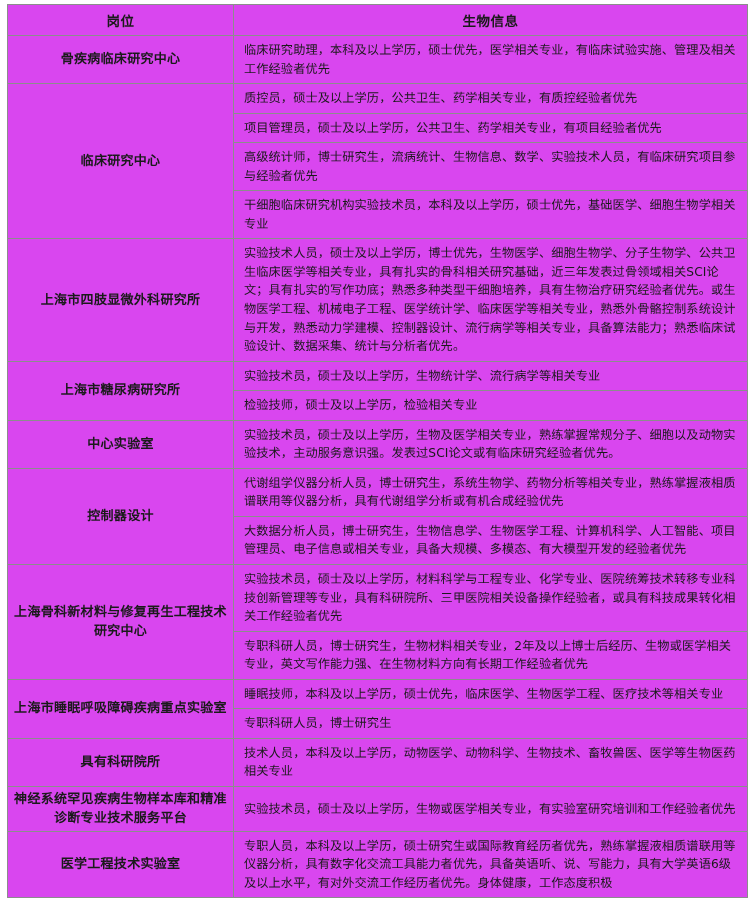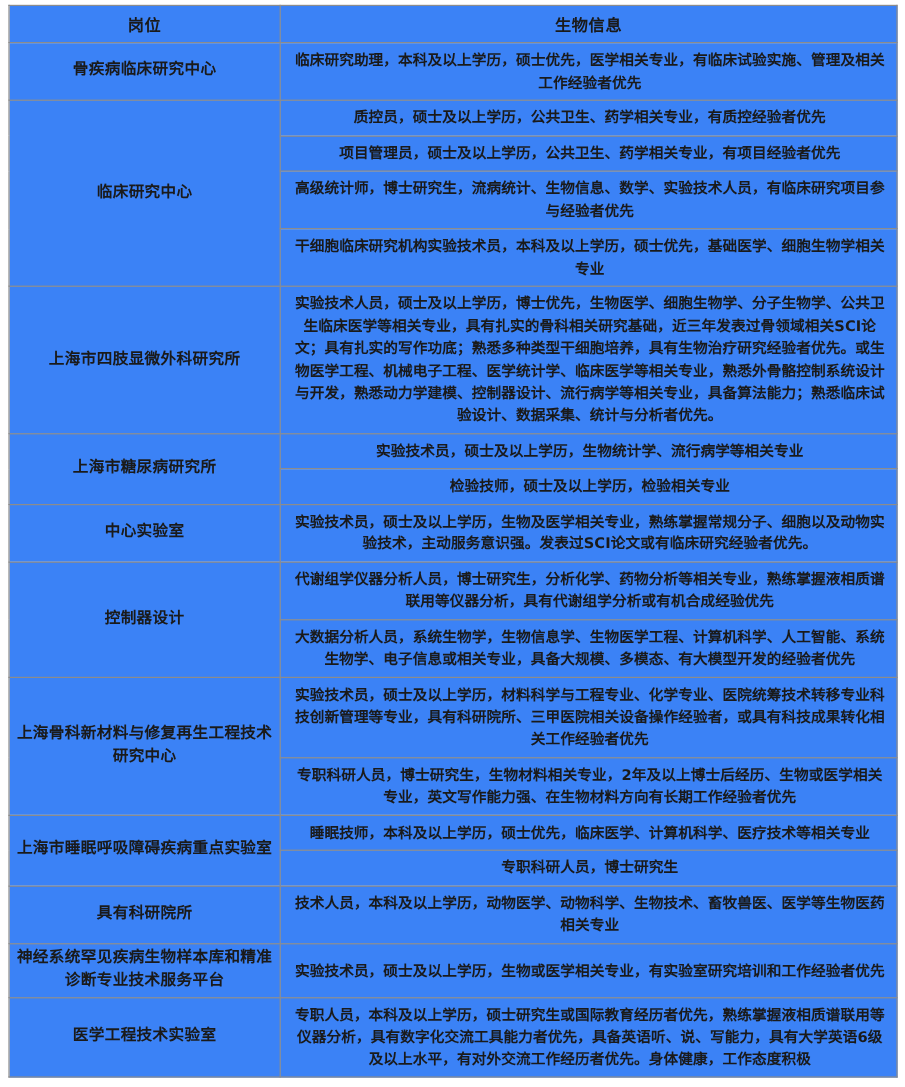--- a/index.html
+++ b/index.html
@@ -24,21 +24,21 @@
     border: 1px solid #8c8c8c;
   }
 
   #job-table col.col-post { width: 226px; }
   #job-table col.col-req  { width: 514px; }
 
   #job-table th,
   #job-table td {
     border: 1px solid #8c8c8c;
     vertical-align: middle;
-    background: #3b82f6;
+    background: #d946ef;
   }
 
   
   thead th {
     background: #e9e9e9;
     height: 26px;
     font-size: 13.5px;
     font-weight: bold;
     text-align: center;
     letter-spacing: 0.5px;
@@ -50,23 +50,23 @@
     text-align: center;
     font-size: 13px;
     font-weight: bold;
     letter-spacing: 0.3px;
     line-height: 1.45;
     padding: 3px 6px;
   }
 
   
   td.req-cell {
-    text-align: center;
+    text-align: left;
     font-size: 12.2px;
-    font-weight: bold;
+    font-weight: normal;
     line-height: 1.52;
     padding: 5px 8px 5px 10px;
     letter-spacing: 0.1px;
   }
 
   
   tr.group-start > td,
   tr.group-start > th {
     border-top: 2px solid #8c8c8c;
   }
@@ -134,43 +134,43 @@
       </tr>
       <tr class="group-start">
         <td class="post-cell">中心实验室</td>
         <td class="req-cell">
           <span class="req-text">实验技术员，硕士及以上学历，生物及医学相关专业，熟练掌握常规分子、细胞以及动物实验技术，主动服务意识强。发表过SCI论文或有临床研究经验者优先。</span>
         </td>
       </tr>
       <tr class="group-start">
         <td class="post-cell" rowspan="2">控制器设计</td>
         <td class="req-cell">
-          <span class="req-text">代谢组学仪器分析人员，博士研究生，分析化学、药物分析等相关专业，熟练掌握液相质谱联用等仪器分析，具有代谢组学分析或有机合成经验优先</span>
+          <span class="req-text">代谢组学仪器分析人员，博士研究生，系统生物学、药物分析等相关专业，熟练掌握液相质谱联用等仪器分析，具有代谢组学分析或有机合成经验优先</span>
         </td>
       </tr>
       <tr>
         <td class="req-cell">
-          <span class="req-text">大数据分析人员，系统生物学，生物信息学、生物医学工程、计算机科学、人工智能、系统生物学、电子信息或相关专业，具备大规模、多模态、有大模型开发的经验者优先</span>
+          <span class="req-text">大数据分析人员，博士研究生，生物信息学、生物医学工程、计算机科学、人工智能、项目管理员、电子信息或相关专业，具备大规模、多模态、有大模型开发的经验者优先</span>
         </td>
       </tr>
       <tr class="group-start">
         <td class="post-cell" rowspan="2">上海骨科新材料与修复再生工程技术研究中心</td>
         <td class="req-cell">
           <span class="req-text">实验技术员，硕士及以上学历，材料科学与工程专业、化学专业、医院统筹技术转移专业科技创新管理等专业，具有科研院所、三甲医院相关设备操作经验者，或具有科技成果转化相关工作经验者优先</span>
         </td>
       </tr>
       <tr>
         <td class="req-cell">
           <span class="req-text">专职科研人员，博士研究生，生物材料相关专业，2年及以上博士后经历、生物或医学相关专业，英文写作能力强、在生物材料方向有长期工作经验者优先</span>
         </td>
       </tr>
       <tr class="group-start">
         <td class="post-cell" rowspan="2">上海市睡眠呼吸障碍疾病重点实验室</td>
         <td class="req-cell">
-          <span class="req-text">睡眠技师，本科及以上学历，硕士优先，临床医学、计算机科学、医疗技术等相关专业</span>
+          <span class="req-text">睡眠技师，本科及以上学历，硕士优先，临床医学、生物医学工程、医疗技术等相关专业</span>
         </td>
       </tr>
       <tr>
         <td class="req-cell">
           <span class="req-text">专职科研人员，博士研究生</span>
         </td>
       </tr>
       <tr class="group-start">
         <td class="post-cell">具有科研院所</td>
         <td class="req-cell">

